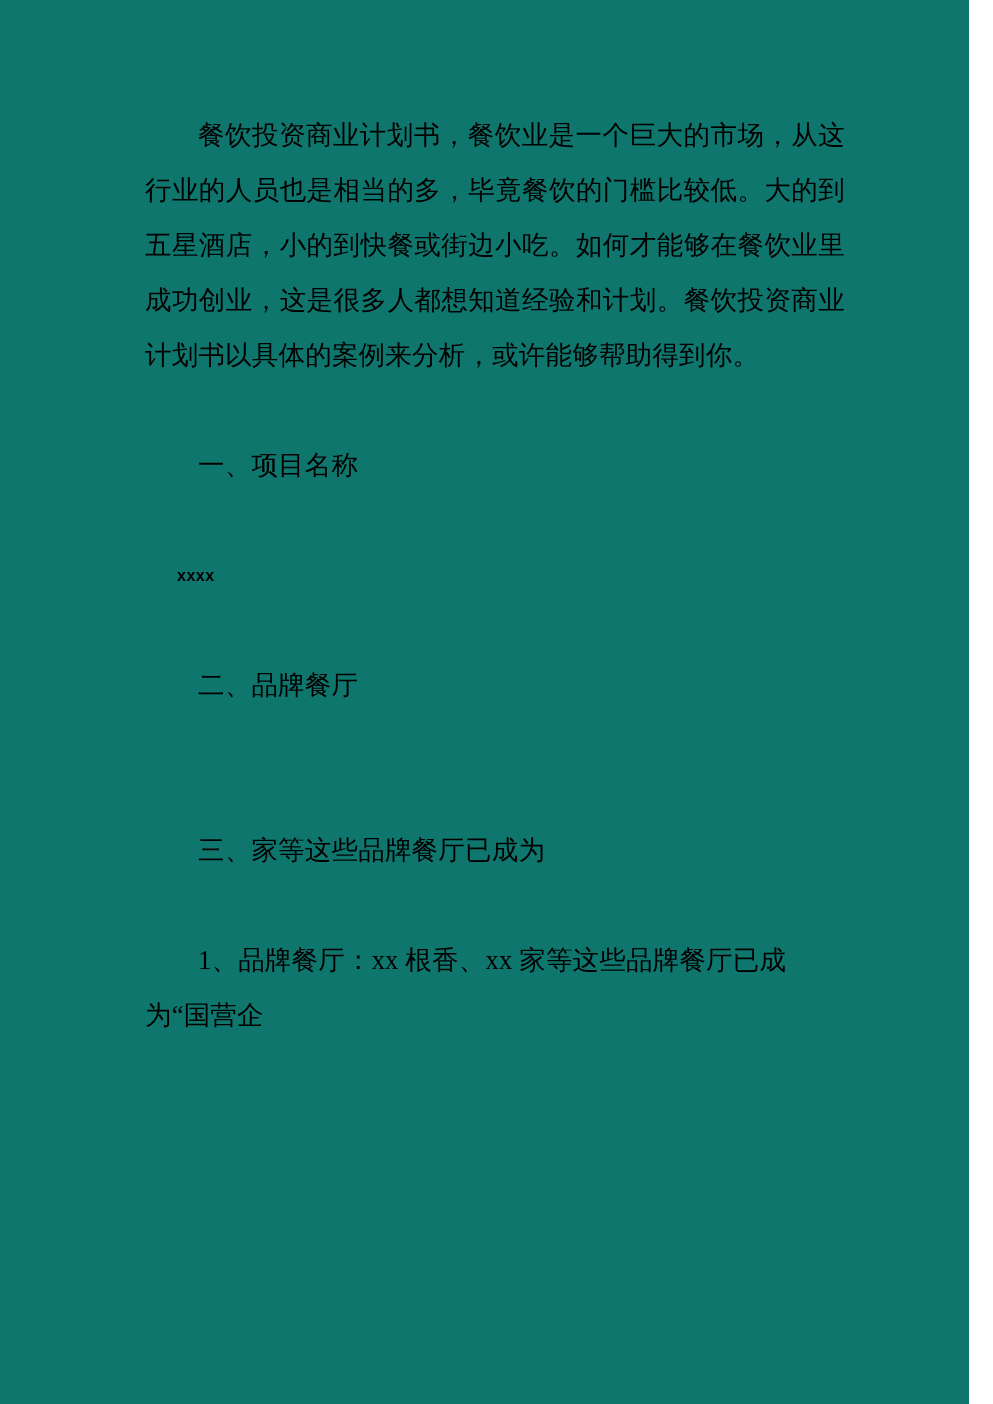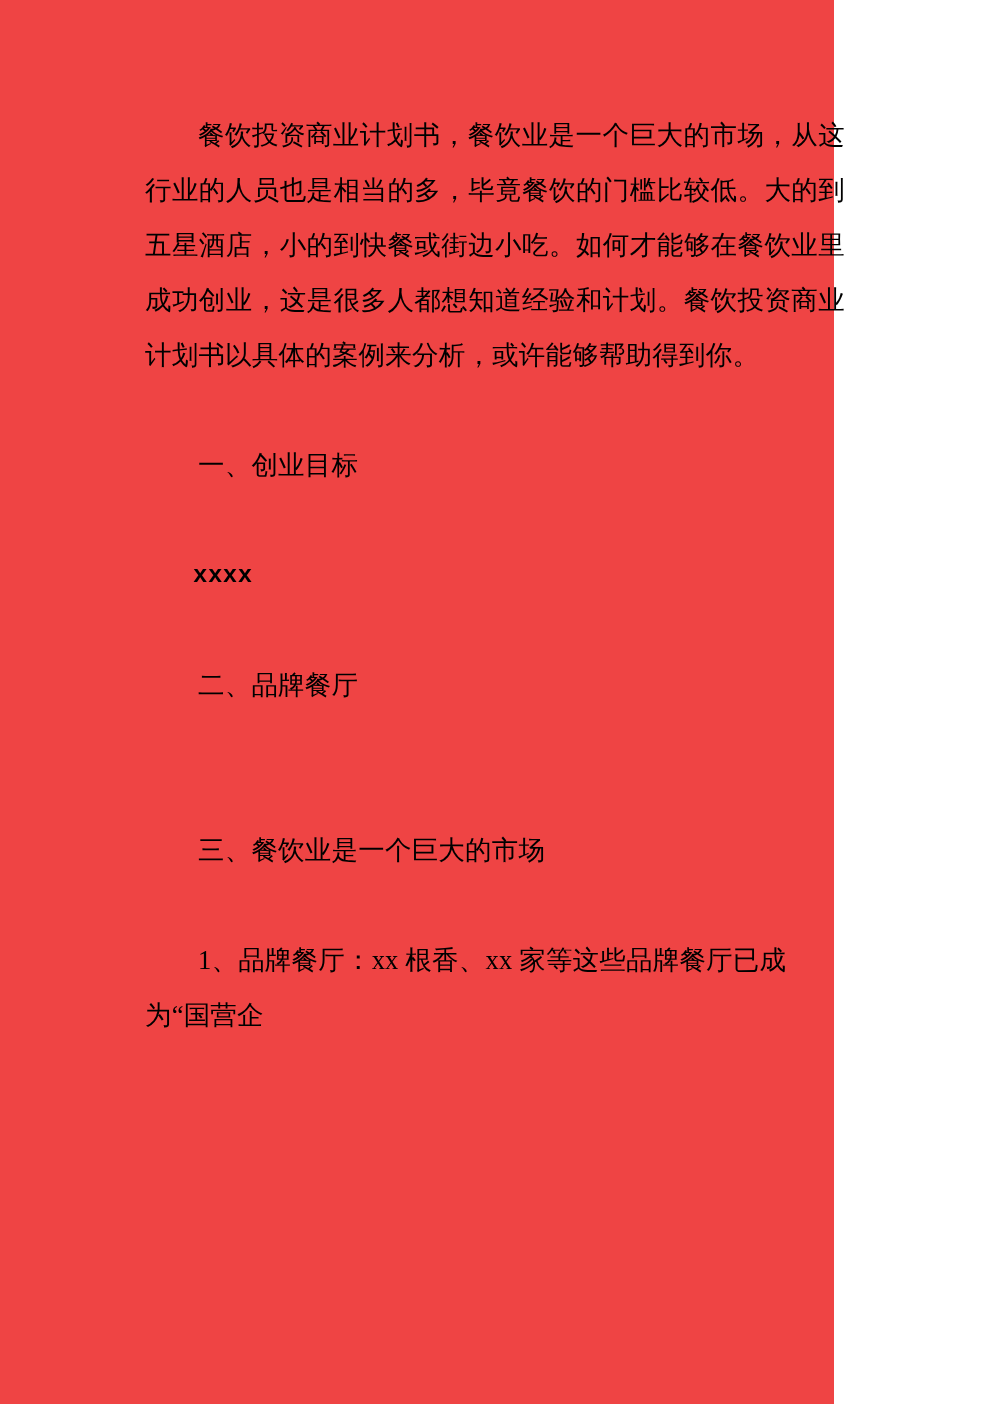--- a/index.html
+++ b/index.html
@@ -11,23 +11,23 @@
   body {
     width: 993px;
     height: 1404px;
     overflow: hidden;
     font-family: "Liberation Serif", "DejaVu Serif", serif;
     color: #000000;
     -webkit-font-smoothing: none;
   }
   .page {
     position: relative;
-    width: 834px;
+    width: 969px;
     height: 1404px;
-    background: #ef4444;
+    background: #0f766e;
     box-sizing: border-box;
   }
   .content {
     position: absolute;
     left: 145px;
     top: 108px;
     width: 700px;
   }
   .para {
     font-size: 26.5px;
@@ -47,53 +47,53 @@
     letter-spacing: 0.2px;
   }
   .plain {
     font-size: 26.5px;
     line-height: 55px;
     text-indent: 2em;
     margin: 0;
     letter-spacing: 0.2px;
   }
   .latin-bold {
-    font-family: Liberation Mono, monospace;
+    font-family: Liberation Sans, sans-serif;
     font-weight: bold;
-    font-size: 24px;
+    font-size: 16px;
     letter-spacing: 0.5px;
   }
   .gap-lg { height: 55px; }
   .gap-md { height: 55px; }
 </style>
 </head>
 <body>
 
 <div class="page">
   <div class="content">
 
     <p class="para">餐饮投资商业计划书，餐饮业是一个巨大的市场，从这行业的人员也是相当的多，毕竟餐饮的门槛比较低。大的到五星酒店，小的到快餐或街边小吃。如何才能够在餐饮业里成功创业，这是很多人都想知道经验和计划。餐饮投资商业计划书以具体的案例来分析，或许能够帮助得到你。</p>
 
     <div class="gap-lg"></div>
 
-    <p class="heading">一、创业目标</p>
+    <p class="heading">一、项目名称</p>
 
     <div class="gap-md"></div>
 
     <p class="plain latin-bold">xxxx</p>
 
     <div class="gap-md"></div>
 
     <p class="heading">二、品牌餐厅</p>
 
     <div class="gap-md"></div>
 
 
     <div class="gap-lg"></div>
 
-    <p class="heading">三、餐饮业是一个巨大的市场</p>
+    <p class="heading">三、家等这些品牌餐厅已成为</p>
 
     <div class="gap-md"></div>
 
     <p class="plain">1、品牌餐厅：xx 根香、xx 家等这些品牌餐厅已成为“国营企</p>
 
   </div>
 </div>
 
 </body></html>

